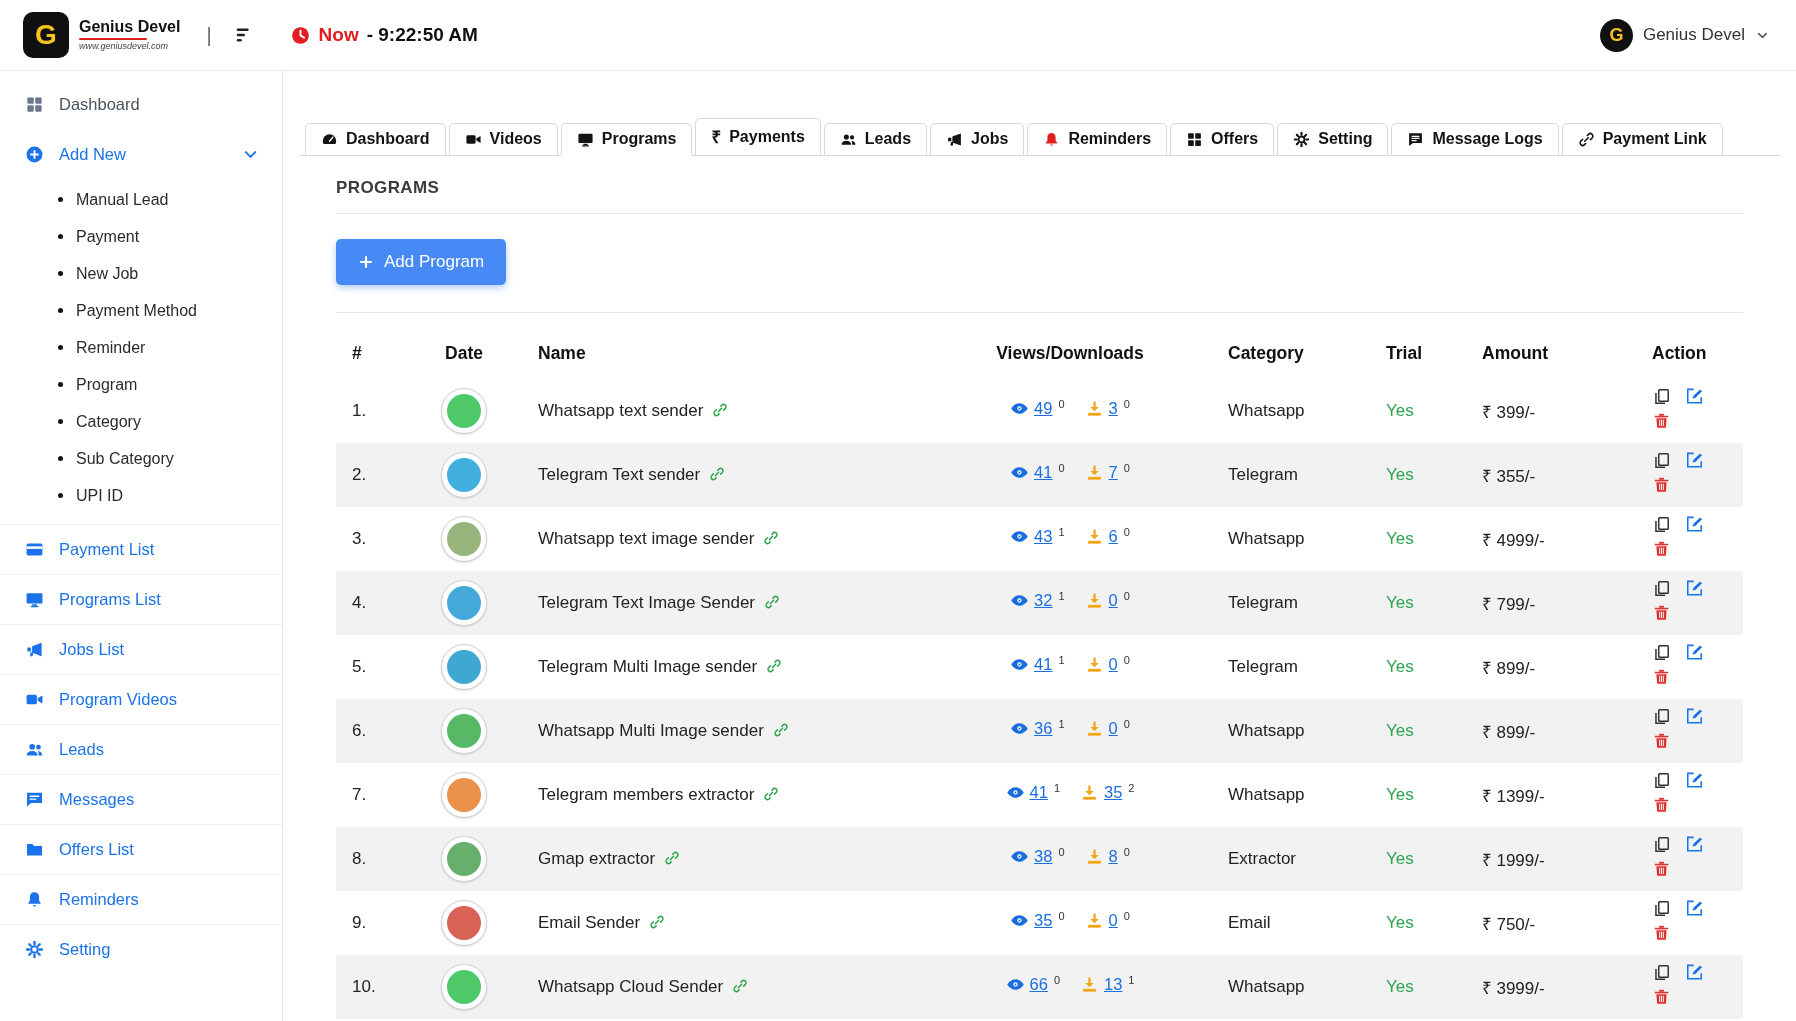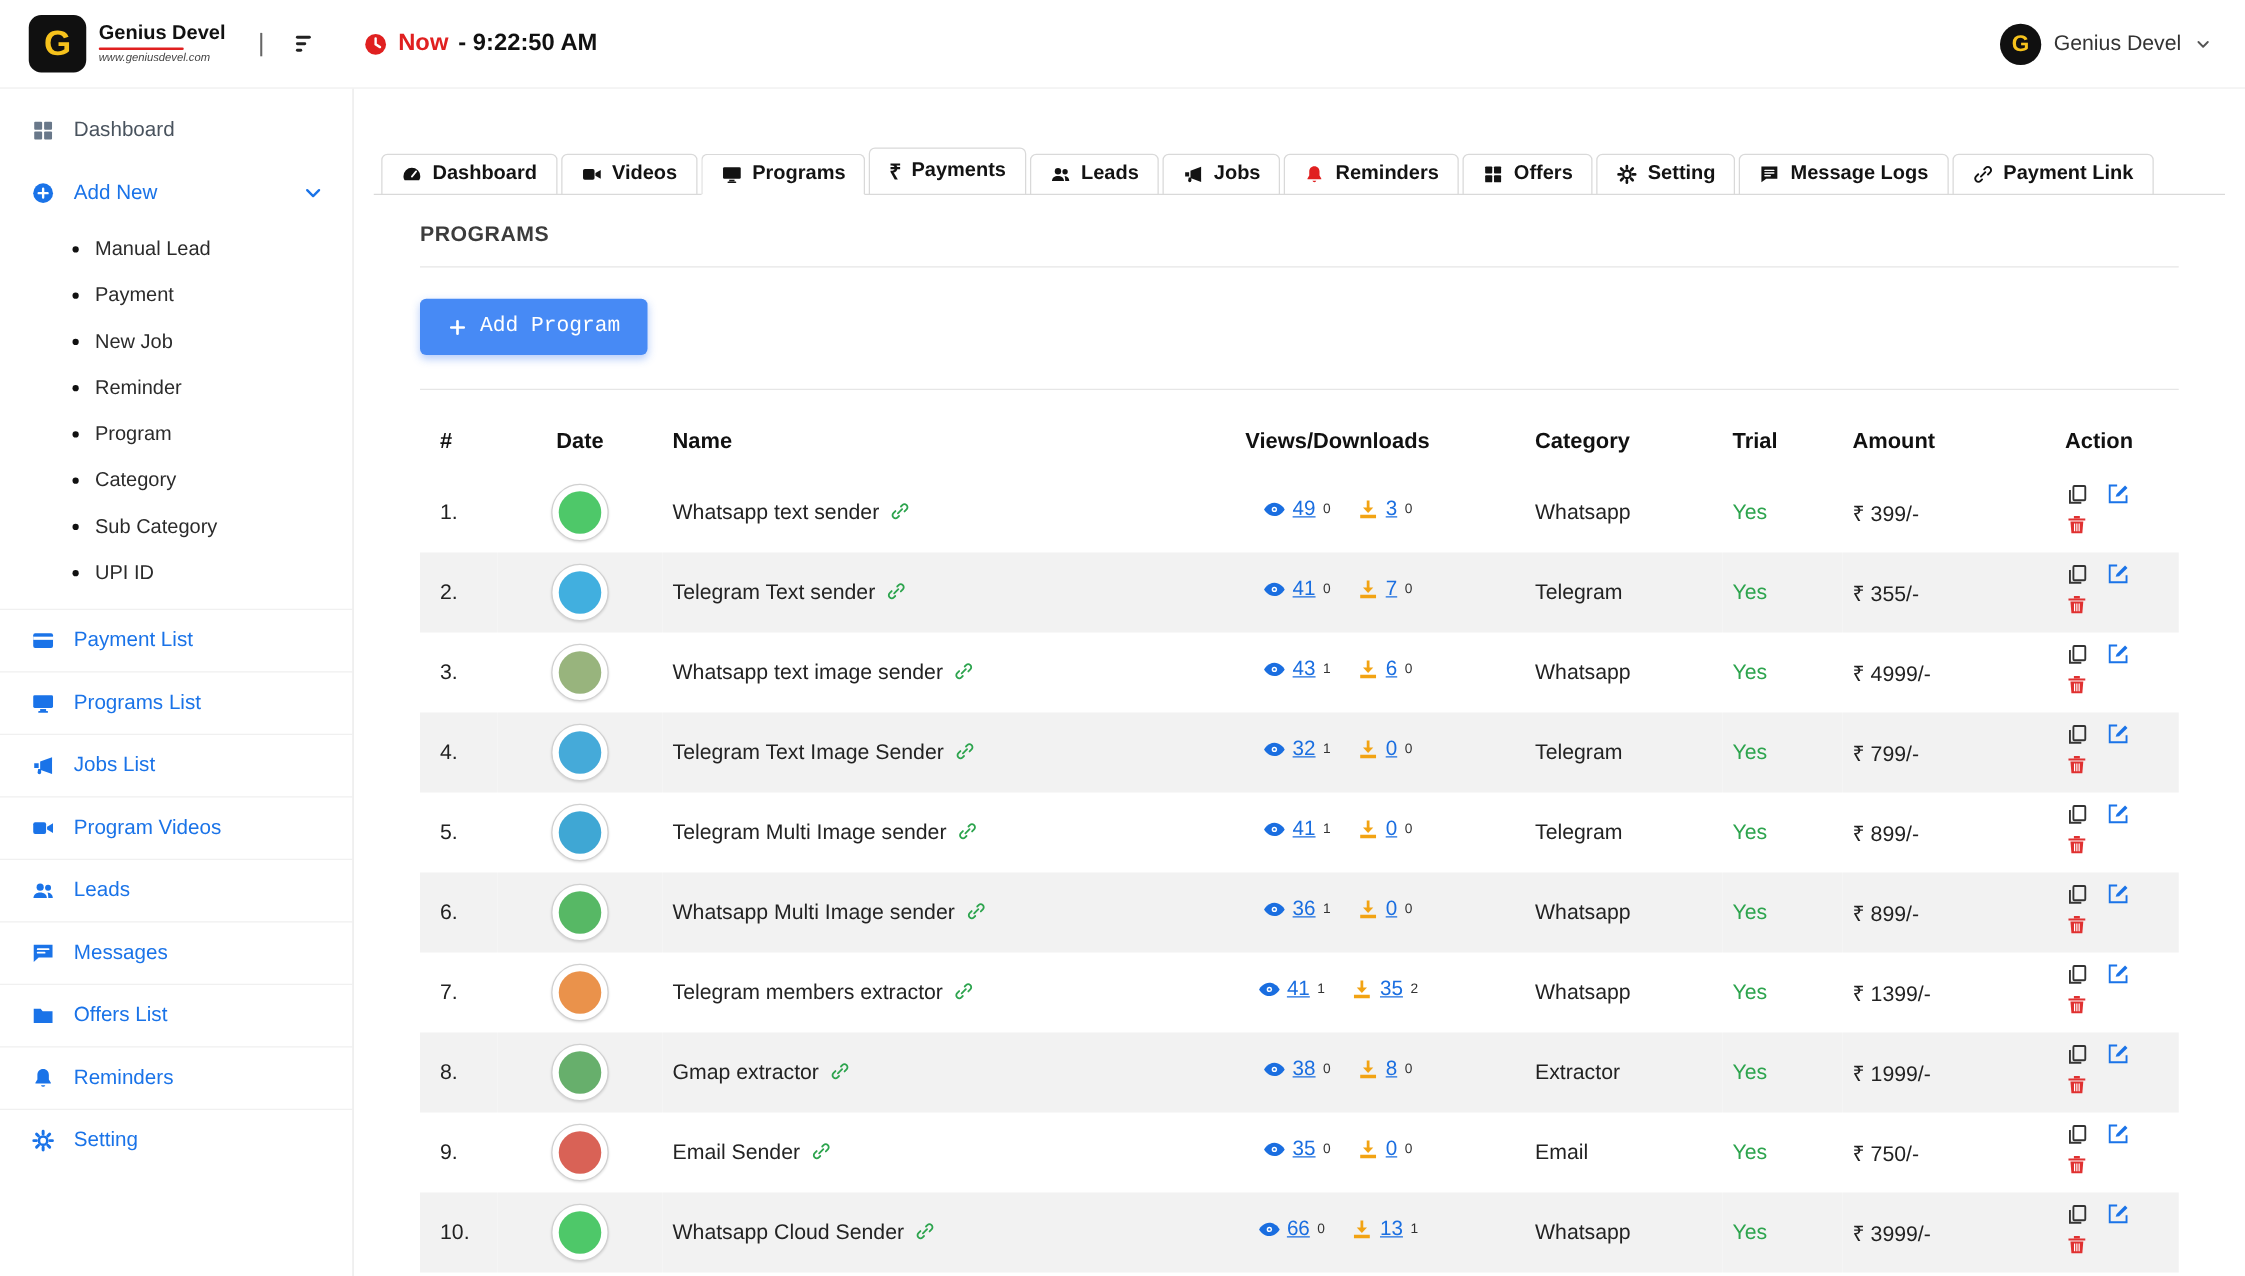--- a/index.html
+++ b/index.html
@@ -83,21 +83,21 @@
   .tab .rupee { font-size:17px; font-weight:700; }
 
   
   .content { padding:22px 37px 0 37px; }
   .page-title { font-size:17px; font-weight:700; letter-spacing:.4px; color:#3c3c3c; }
   hr.rule { border:none; border-top:1px solid #e6e6e6; margin:15px 0; }
   .btn-add {
     display:inline-flex; align-items:center; gap:10px;
     background:#478af5; color:#fff; border:none; border-radius:5px;
     padding:13px 22px; font-size:17px; font-weight:500; cursor:pointer;
-    font-family:Liberation Mono, monospace;
+    font-family:Liberation Sans, sans-serif;
     box-shadow:0 3px 7px rgba(60,120,240,.38);
     margin:10px 0 12px;
   }
   .btn-add .icon { font-size:16px; color:#fff; }
 
   
   table { width:100%; border-collapse:collapse; table-layout:fixed; margin-top:6px; }
   thead th {
     text-align:left; font-size:17.5px; font-weight:700; color:#111;
     padding:15px 8px; white-space:nowrap;
@@ -110,21 +110,21 @@
   td.c { text-align:center; }
   .logo-circle {
     width:46px; height:46px; border-radius:50%; margin:0 auto;
     border:1px solid #d0d0d0; background:#fff;
     display:flex; align-items:center; justify-content:center;
     box-shadow:0 1px 2px rgba(0,0,0,.14);
   }
   .logo-inner { width:34px; height:34px; border-radius:50%; opacity:.92; }
   .pname { color:#232323; }
   .name-link { display:inline-block; vertical-align:-2px; font-size:16px; color:#2da44e; margin-left:9px; cursor:pointer; }
-  .vd { display:inline-flex; align-items:center; gap:5px; }
+  .vd { display:inline-flex; align-items:flex-start; gap:5px; }
   .vd .gap { width:10px; }
   .eye { font-size:19px; color:#1a6ee0; }
   .dl { font-size:19px; color:#f2a313; }
   .vlink { color:#1a6ee0; text-decoration:underline; font-size:16.5px; cursor:pointer; }
   sup.cnt { font-size:11px; color:#333; position:relative; top:-1px; margin-left:1px; }
   .trial { color:#2da44e; }
   .act-btn { display:inline-block; font-size:19px; margin-right:14px; cursor:pointer; }
   .act-copy { color:#333; }
   .act-edit { color:#1a73e8; }
   .act-del { color:#e03131; }
@@ -210,20 +210,24 @@
           <div class="sb-subitem">
             <span class="bullet"></span>
             <span>Payment</span>
           </div>
           <div class="sb-subitem">
             <span class="bullet"></span>
             <span>New Job</span>
           </div>
           <div class="sb-subitem">
             <span class="bullet"></span>
+            <span>Payment Method</span>
+          </div>
+          <div class="sb-subitem">
+            <span class="bullet"></span>
             <span>Reminder</span>
           </div>
           <div class="sb-subitem">
             <span class="bullet"></span>
             <span>Program</span>
           </div>
           <div class="sb-subitem">
             <span class="bullet"></span>
             <span>Category</span>
           </div>

